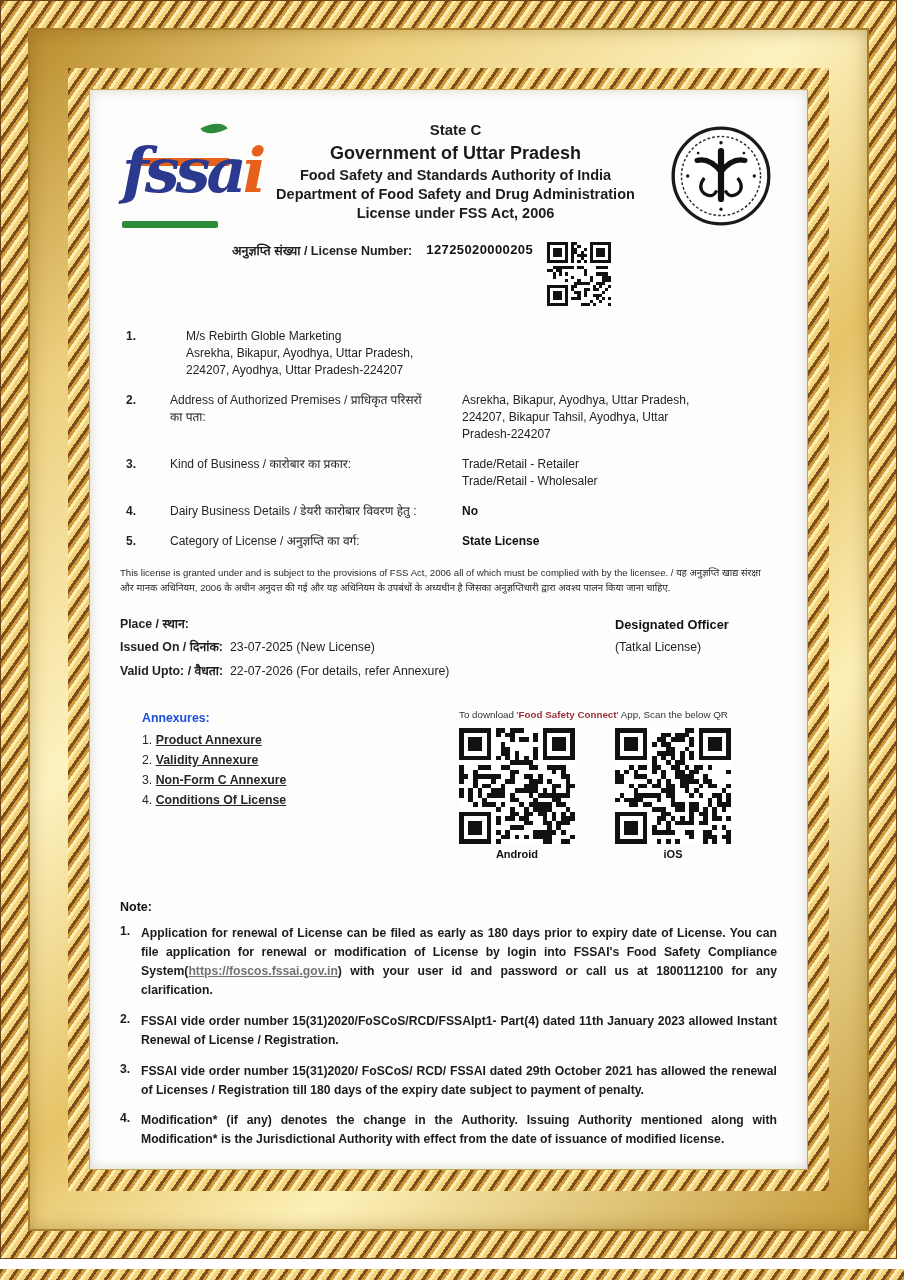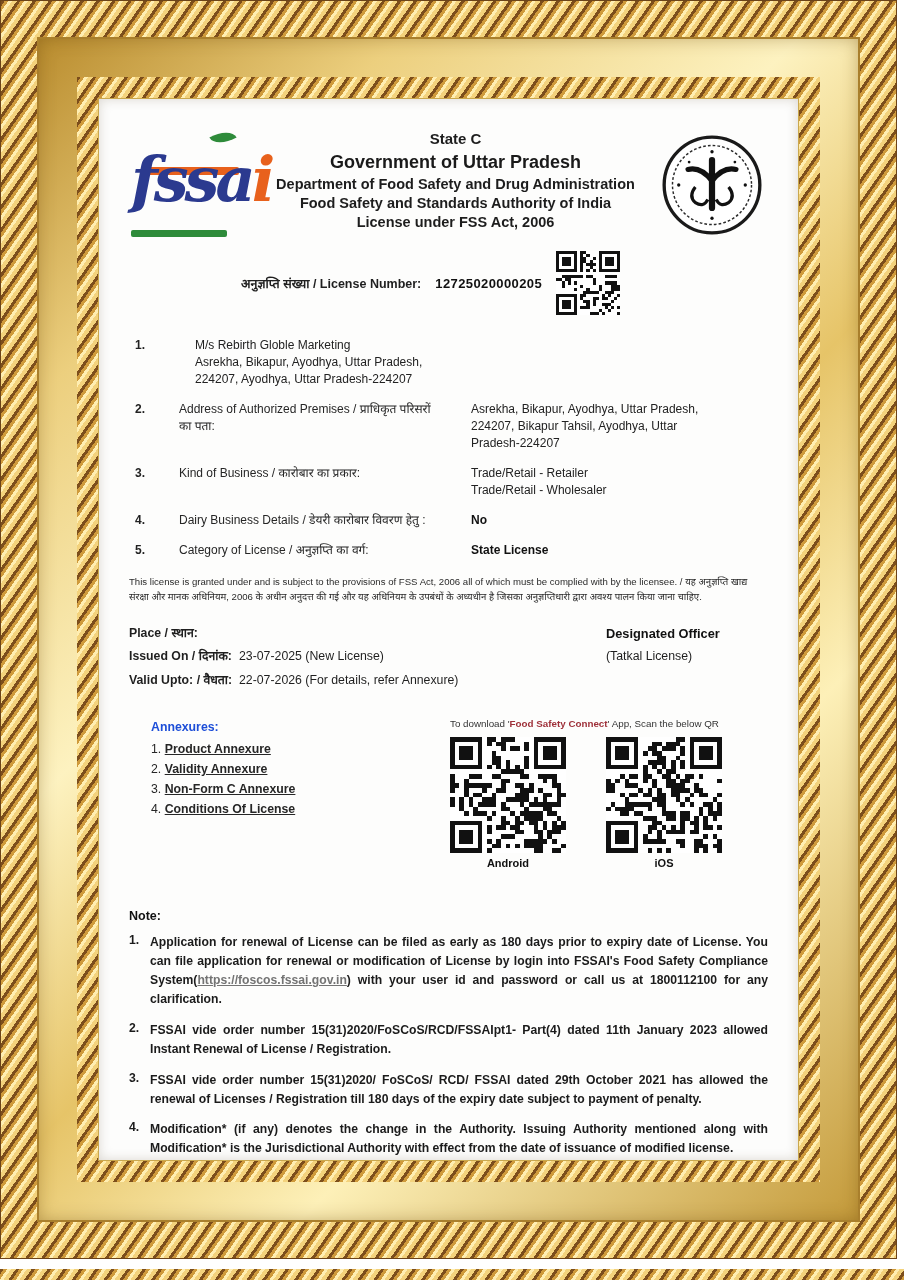--- a/index.html
+++ b/index.html
@@ -4,21 +4,21 @@
 <style>
   html,body{margin:0;padding:0;}
   body{
     width:904px;height:1280px;position:relative;background:#ffffff;
     font-family:"Liberation Sans","DejaVu Sans",sans-serif;color:#222;overflow:hidden;
   }
   
   .frame{position:absolute;left:0;top:0;right:7px;bottom:21px;}
   .band{height:100%;box-sizing:border-box;}
   .rope-band{
-    padding:36px;border:1px solid #6b4318;
+    padding:27px;border:1px solid #6b4318;
     background:repeating-linear-gradient(125deg,#7c4e1c 0 3px,#cf9a3b 3px 6px,#ffeeb2 6px 9px,#f3d27c 9px 13px);
   }
   .gold-band{
     padding:40px;
     background:linear-gradient(135deg,#b98c2e 0%,#eccf7e 18%,#fdf2c0 38%,#e6c468 55%,#fdf0b8 72%,#c49a3a 100%);
     box-shadow:inset 0 0 0 2px #a97f2c, inset 0 0 18px rgba(110,75,15,.45);
   }
   .rope-band2{
     padding:22px;
     background:repeating-linear-gradient(125deg,#7c4e1c 0 3px,#cf9a3b 3px 6px,#ffeeb2 6px 9px,#f3d27c 9px 13px);
@@ -42,21 +42,21 @@
   .fssai-logo{position:relative;width:112px;height:116px;margin-top:4px;}
   .fssai-letters{position:absolute;left:2px;top:18px;z-index:1;font-family:"DejaVu Serif","Liberation Serif",serif;font-style:italic;font-weight:700;font-size:62px;letter-spacing:-4px;line-height:1;}
   .fssai-navy{color:#2b3a8f;}
   .fssai-i{color:#e8611c;}
   .fssai-bar-top{position:absolute;left:16px;right:2px;top:36px;height:8px;background:#e8611c;z-index:0;border-radius:2px;}
   .fssai-bar-bottom{position:absolute;left:2px;right:14px;bottom:10px;height:7px;background:#2e8b3a;z-index:2;border-radius:2px;}
   .fssai-leaf{position:absolute;right:6px;top:0px;width:24px;height:13px;background:#2e8b3a;border-radius:0 100% 0 100%;transform:rotate(-28deg);z-index:2;}
   
   .emblem{width:104px;height:104px;margin-top:6px;}
   
-  .license-row{display:flex;align-items:center;margin-top:4px;margin-left:112px;gap:14px;}
+  .license-row{display:flex;align-items:flex-start;margin-top:4px;margin-left:112px;gap:14px;}
   .license-label{font-size:12.5px;font-weight:600;color:#1f1f1f;}
   .license-number{font-size:13px;font-weight:700;color:#111;letter-spacing:.4px;}
   .qr-small{width:64px;height:64px;}
   
   .fields{margin-top:22px;}
   .field-row{display:grid;grid-template-columns:26px 252px 1fr;column-gap:24px;margin-bottom:13px;font-size:12px;line-height:1.42;}
   .field-no{font-weight:600;text-align:left;padding-left:6px;}
   .field-label{color:#262626;}
   .field-value{white-space:pre-line;color:#222;margin-left:16px;}
   .strong{font-weight:700;color:#111;}
@@ -102,22 +102,22 @@
       <div class="header">
         <div class="fssai-logo">
           <span class="fssai-bar-top"></span>
           <span class="fssai-leaf"></span>
           <span class="fssai-letters"><span class="fssai-navy">fssa</span><span class="fssai-i">i</span></span>
           <span class="fssai-bar-bottom"></span>
         </div>
         <div class="header-center">
           <div class="h-form">State C</div>
           <div class="h-gov">Government of Uttar Pradesh</div>
+          <div class="h-line">Food Safety and Standards Authority of India</div>
           <div class="h-line">Department of Food Safety and Drug Administration</div>
-          <div class="h-line">Food Safety and Standards Authority of India</div>
           <div class="h-line">License under FSS Act, 2006</div>
         </div>
         <svg class="emblem" viewBox="0 0 100 100">
           <circle cx="50" cy="50" r="46" fill="#fff" stroke="#1a1a1a" stroke-width="3.2"></circle>
           <circle cx="50" cy="50" r="38" fill="none" stroke="#2a2a2a" stroke-width="1.4" stroke-dasharray="2.6 2"></circle>
           <path d="M50 26 v46" stroke="#111" stroke-width="6" stroke-linecap="round"></path>
           <path d="M50 46 C43 37 35 33 27 35" stroke="#111" stroke-width="5" fill="none" stroke-linecap="round"></path>
           <path d="M50 46 C57 37 65 33 73 35" stroke="#111" stroke-width="5" fill="none" stroke-linecap="round"></path>
           <path d="M34 52 q-7 9 0 15 q8 5 12 -3" stroke="#111" stroke-width="3" fill="none"></path>
           <path d="M66 52 q7 9 0 15 q-8 5 -12 -3" stroke="#111" stroke-width="3" fill="none"></path>

